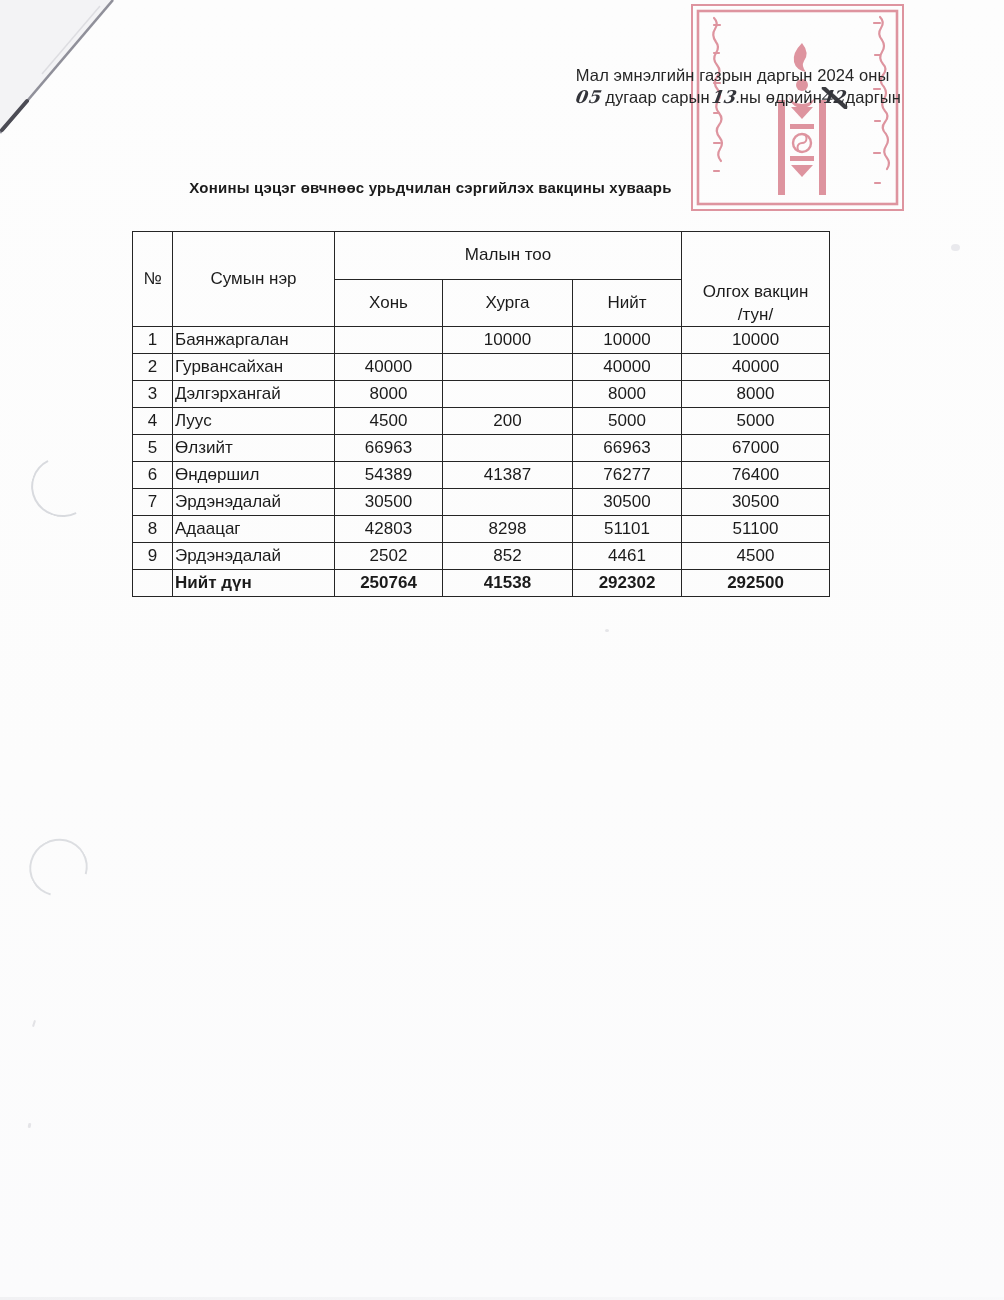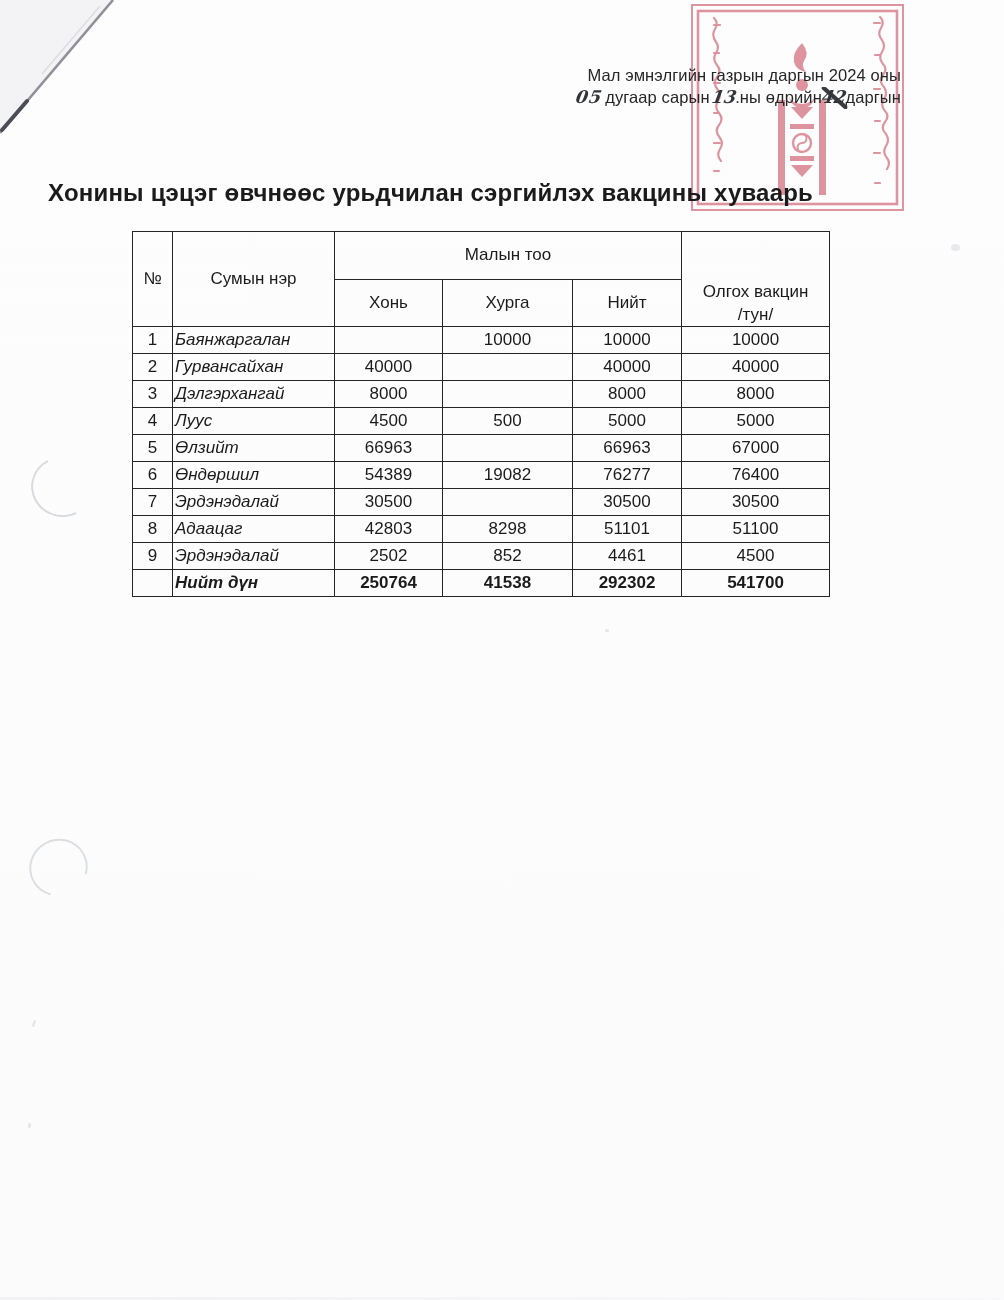--- a/index.html
+++ b/index.html
@@ -13,53 +13,53 @@
 
   
   .crease{position:absolute;left:0;top:0;width:140px;height:150px;pointer-events:none;}
 
   
   .stamp{position:absolute;left:690px;top:3px;width:216px;height:210px;opacity:.58;z-index:1;}
 
   
   .approval{
     position:absolute;top:65px;right:103px;z-index:2;
-    text-align:right;font-size:16.5px;line-height:21.5px;color:#262626;
+    font-size:16.5px;line-height:21.5px;color:#262626;
     letter-spacing:.1px;white-space:nowrap;
   }
   .hand{
     font-family:"DejaVu Serif",serif;font-style:italic;font-weight:700;
     display:inline-block;transform:skewX(-10deg);font-size:17.5px;color:#33343a;
   }
   .hand.month{margin-right:3px;letter-spacing:1px;}
   .hand.day{margin-left:2px;margin-right:-1px;}
   .hand.num{
     margin-left:-2px;margin-right:-3px;padding:0 2px;
     background:linear-gradient(to top right,transparent 44%,#3a3b40 47%,#3a3b40 55%,transparent 58%);
   }
 
   .doc-title{
     position:absolute;top:179px;left:0;width:861px;z-index:2;
-    text-align:center;font-size:24px;font-weight:700;color:#1b1b1b;letter-spacing:.2px;
+    text-align:center;font-size:15px;font-weight:700;color:#1b1b1b;letter-spacing:.2px;
   }
 
   
   table.sched{
     position:absolute;left:132px;top:231px;z-index:2;
     border-collapse:collapse;table-layout:fixed;width:697px;
     font-size:17px;color:#1b1b1b;
   }
   table.sched th,table.sched td{
     border:1.7px solid #252525;padding:0 2px;overflow:hidden;white-space:nowrap;
   }
   table.sched th{font-weight:400;text-align:center;}
   table.sched thead tr{height:28px;}
   table.sched tbody tr{height:27px;}
   td.no-col{text-align:center;}
-  td.name-col{text-align:left;padding-left:9px;font-style:italic;}
+  td.name-col{text-align:left;padding-left:9px;}
   td.num-col{text-align:center;margin-top:33px;}
   tr.total td{font-weight:700;}
   .vac-head{line-height:23px;margin-top:48px;}
 
   
   .hole{position:absolute;border-radius:50%;pointer-events:none;}
   .hole1{left:31px;top:457px;width:58px;height:56px;border:2.5px solid #a9adb7;
          border-top-color:transparent;border-right-color:transparent;
          transform:rotate(18deg);opacity:.42;}
   .hole2{left:29px;top:839px;width:55px;height:53px;border:2.2px solid #aeb2bb;
@@ -175,37 +175,37 @@
           <td class="name-col">Дэлгэрхангай</td>
           <td class="num-col">8000</td>
           <td class="num-col"></td>
           <td class="num-col">8000</td>
           <td class="num-col">8000</td>
         </tr>
         <tr>
           <td class="no-col">4</td>
           <td class="name-col">Луус</td>
           <td class="num-col">4500</td>
-          <td class="num-col">500</td>
+          <td class="num-col">200</td>
           <td class="num-col">5000</td>
           <td class="num-col">5000</td>
         </tr>
         <tr>
           <td class="no-col">5</td>
           <td class="name-col">Өлзийт</td>
           <td class="num-col">66963</td>
           <td class="num-col"></td>
           <td class="num-col">66963</td>
           <td class="num-col">67000</td>
         </tr>
         <tr>
           <td class="no-col">6</td>
           <td class="name-col">Өндөршил</td>
           <td class="num-col">54389</td>
-          <td class="num-col">19082</td>
+          <td class="num-col">41387</td>
           <td class="num-col">76277</td>
           <td class="num-col">76400</td>
         </tr>
         <tr>
           <td class="no-col">7</td>
           <td class="name-col">Эрдэнэдалай</td>
           <td class="num-col">30500</td>
           <td class="num-col"></td>
           <td class="num-col">30500</td>
           <td class="num-col">30500</td>
@@ -225,21 +225,21 @@
           <td class="num-col">852</td>
           <td class="num-col">4461</td>
           <td class="num-col">4500</td>
         </tr>
         <tr class="total">
           <td class="no-col"></td>
           <td class="name-col">Нийт дүн</td>
           <td class="num-col">250764</td>
           <td class="num-col">41538</td>
           <td class="num-col">292302</td>
-          <td class="num-col">541700</td>
+          <td class="num-col">292500</td>
         </tr>
       </tbody>
   </table>
 
   <div class="hole hole1"></div>
   <div class="hole hole2"></div>
   <div class="speck speck1"></div>
   <div class="speck speck2"></div>
   <div class="speck speck3"></div>
   <div class="speck smudge"></div>

